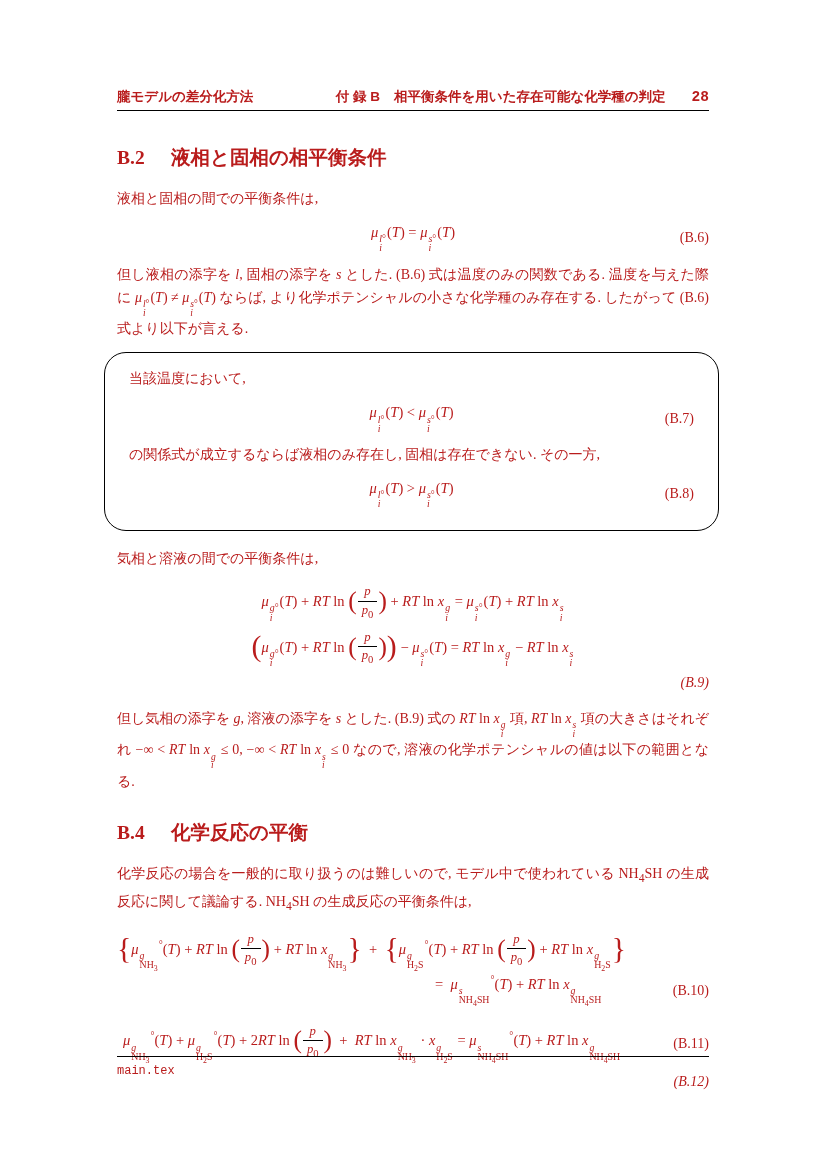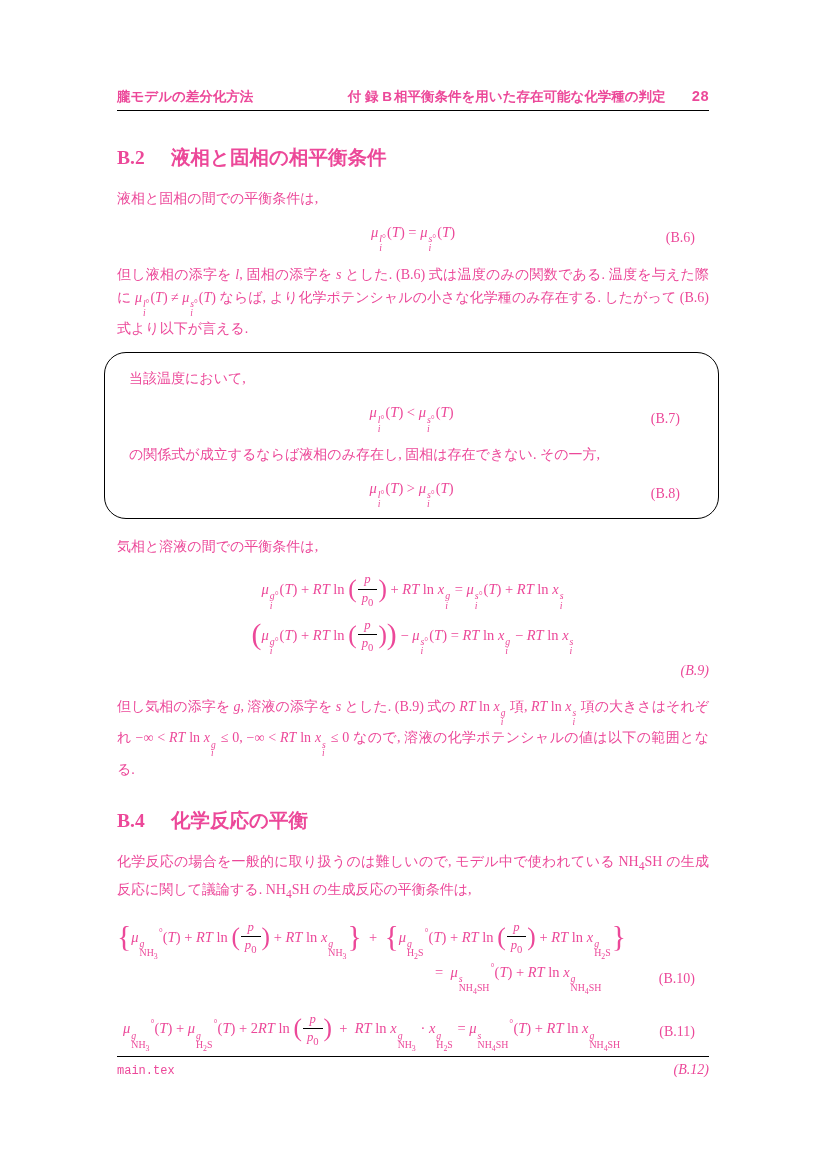--- a/index.html
+++ b/index.html
@@ -1,52 +1,52 @@
 <!DOCTYPE html>
 <html lang="ja"><head>
 <meta charset="utf-8">
 <style>
   html,body{margin:0;padding:0;background:#fff;}
-  .page{position:relative;width:826px;height:1169px;background:#ffffff;color:#ec4899;
+  .page{position:relative;width:826px;height:1169px;background:#ffffff;color:#b91c1c;
         font-family:"Liberation Serif","DejaVu Serif",serif;overflow:hidden;}
   .content{position:absolute;left:117px;top:88px;width:592px;}
 
   
   .running-header{display:flex;justify-content:space-between;align-items:baseline;
         border-bottom:1.4px solid #000;padding-bottom:4px;
         font-family:"Liberation Sans","DejaVu Sans",sans-serif;font-weight:bold;font-size:13.5px;}
   .hdr-right-group{display:inline-flex;align-items:baseline;}
-  .hdr-appendix{margin-right:2px;}
+  .hdr-appendix{margin-right:14px;}
   .hdr-page{font-family:Liberation Mono, monospace;font-size:14.5px;margin-left:26px;}
 
   
   .sec{font-family:"Liberation Sans","DejaVu Sans",sans-serif;font-weight:bold;
        font-size:19.5px;margin:0;}
   .sec-num{font-family:"Liberation Serif","DejaVu Serif",serif;margin-right:21px;}
   .sec-b2{margin-top:33px;}
   .sec-b3{margin-top:40px;}
   .sec-b4{margin-top:26px;}
 
   
   .body-text{font-size:14px;line-height:23px;margin:16px 0 0 0;text-align:justify;}
   .boxp{margin-top:4px;}
 
   
   .eqrow{position:relative;text-align:center;margin:14px 0 10px 0;font-size:14.5px;}
-  .eqlabel{position:absolute;right:14px;top:50%;transform:translateY(-50%);font-size:14px;}
+  .eqlabel{position:absolute;right:0;top:50%;transform:translateY(-50%);font-size:14px;}
   .eqblock{margin:14px 0 0 0;font-size:14.5px;}
   .eqline{text-align:center;margin:8px 0;}
   .eqlabel-row{text-align:right;font-size:14px;margin-top:2px;font-style:italic;}
   .b10l1{text-align:left;padding-left:0px;margin:0;}
   .b10l2{position:relative;text-align:left;padding-left:318px;margin:2px 0 0 0;}
   .b11row{position:relative;text-align:left;padding-left:6px;margin-top:16px;}
 
   
   .roundbox{border:1.3px solid #000;border-radius:22px;margin:12px 0 0 -13px;
-            width:565px;padding:10px 24px 0 24px;}
+            width:565px;padding:10px 24px 12px 24px;}
 
   
   i{font-style:italic;}
   .ss{display:inline-flex;flex-direction:column;align-items:flex-start;
       vertical-align:-0.55em;line-height:0.92;font-size:0.68em;margin:0 1px;}
   .ss .t,.ss .b{display:block;white-space:nowrap;}
   .ss sub{font-size:0.8em;}
   sup{font-size:0.7em;}
   .frac{display:inline-block;text-align:center;vertical-align:middle;
         font-size:0.88em;line-height:1.2;margin:0 1px;}

